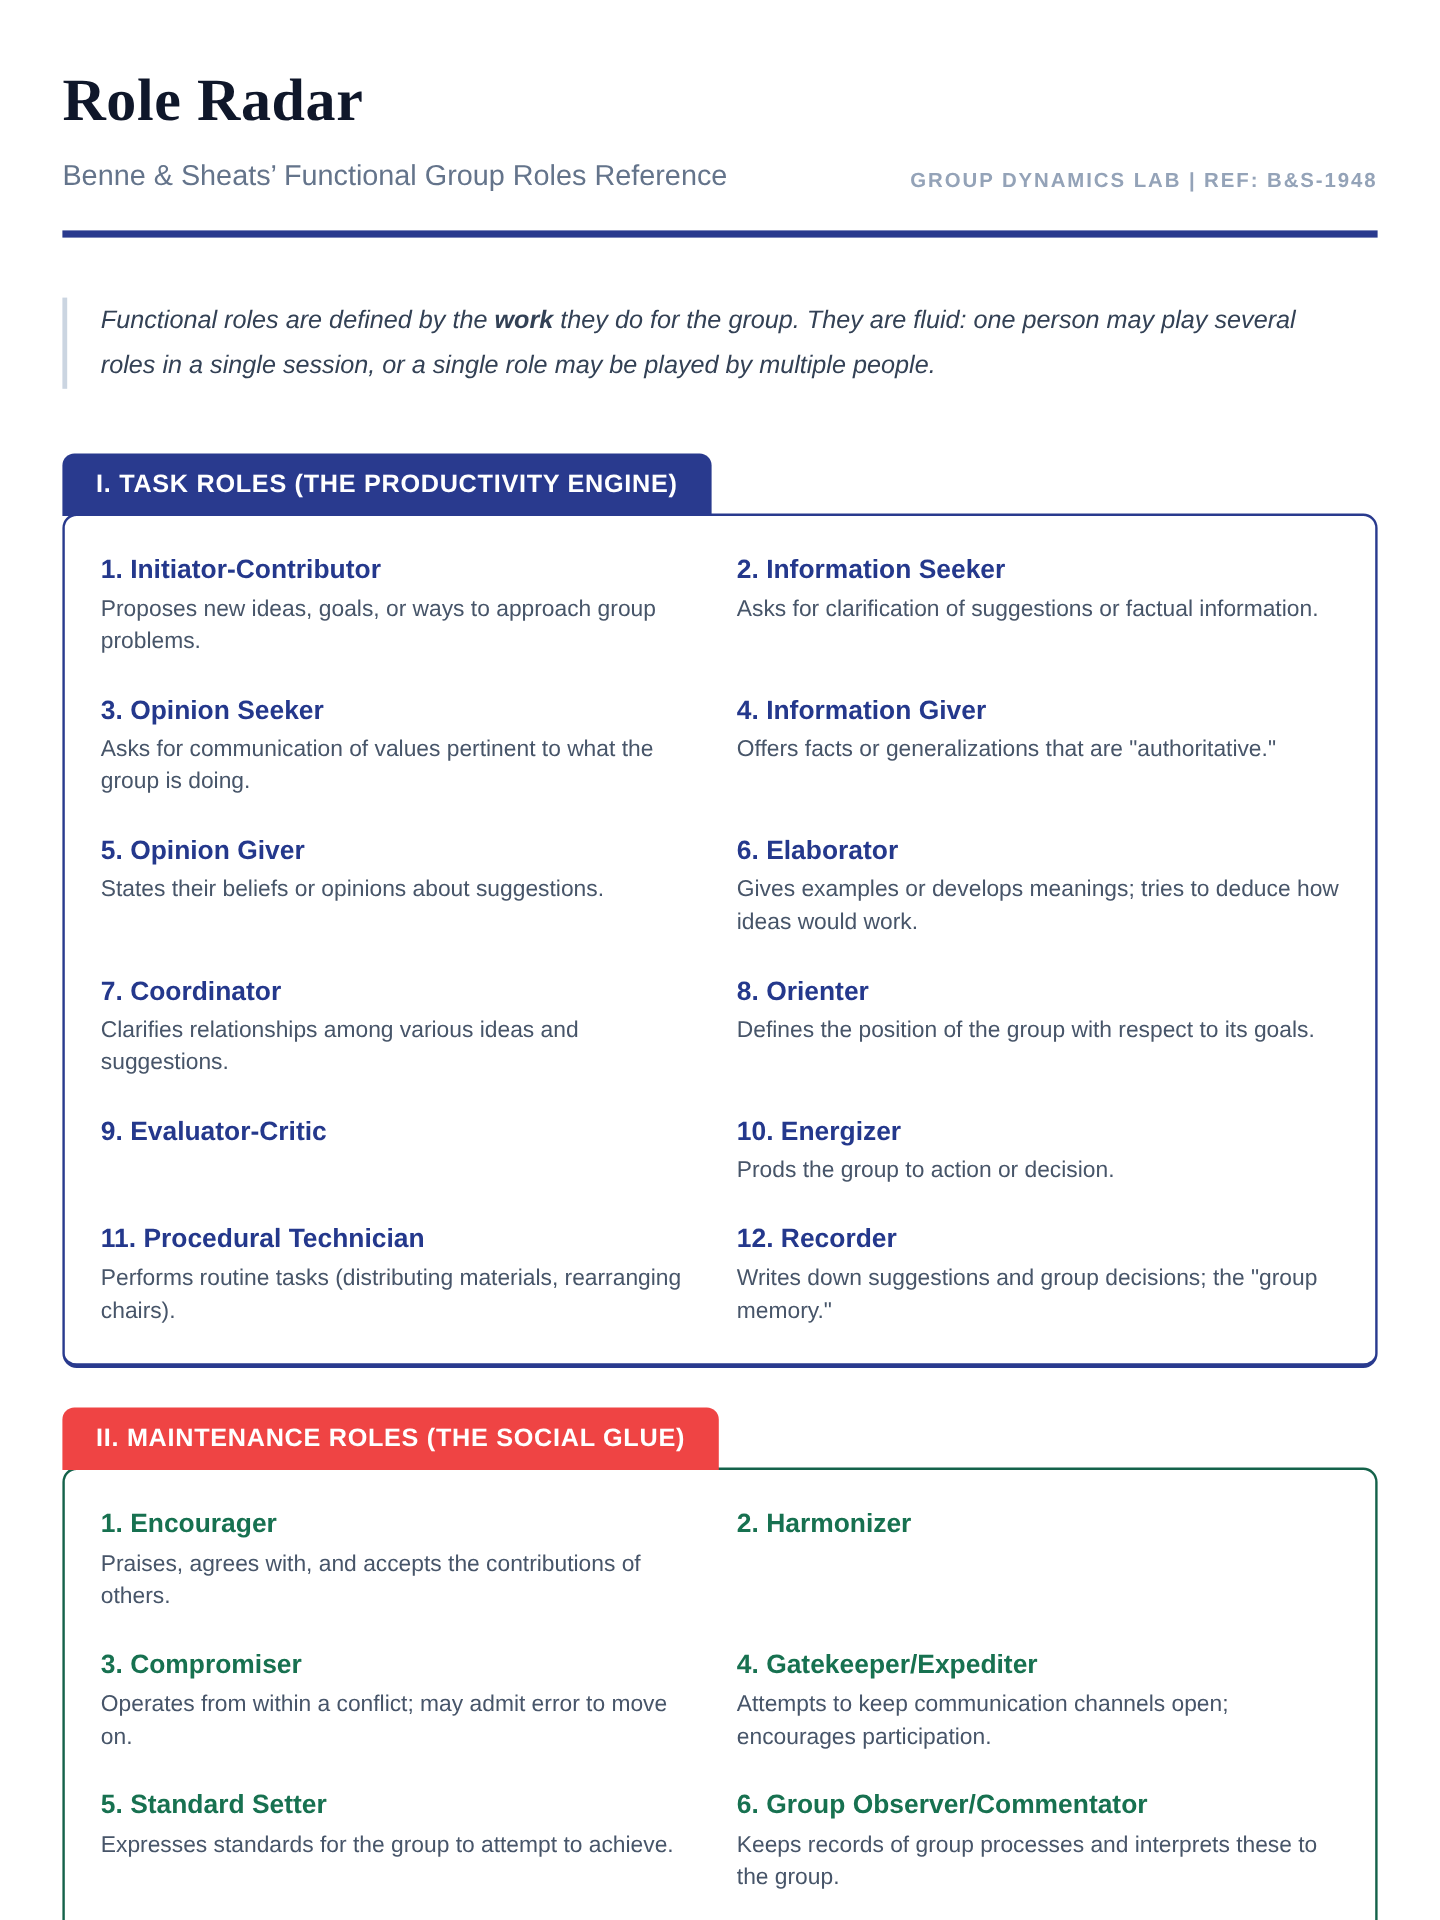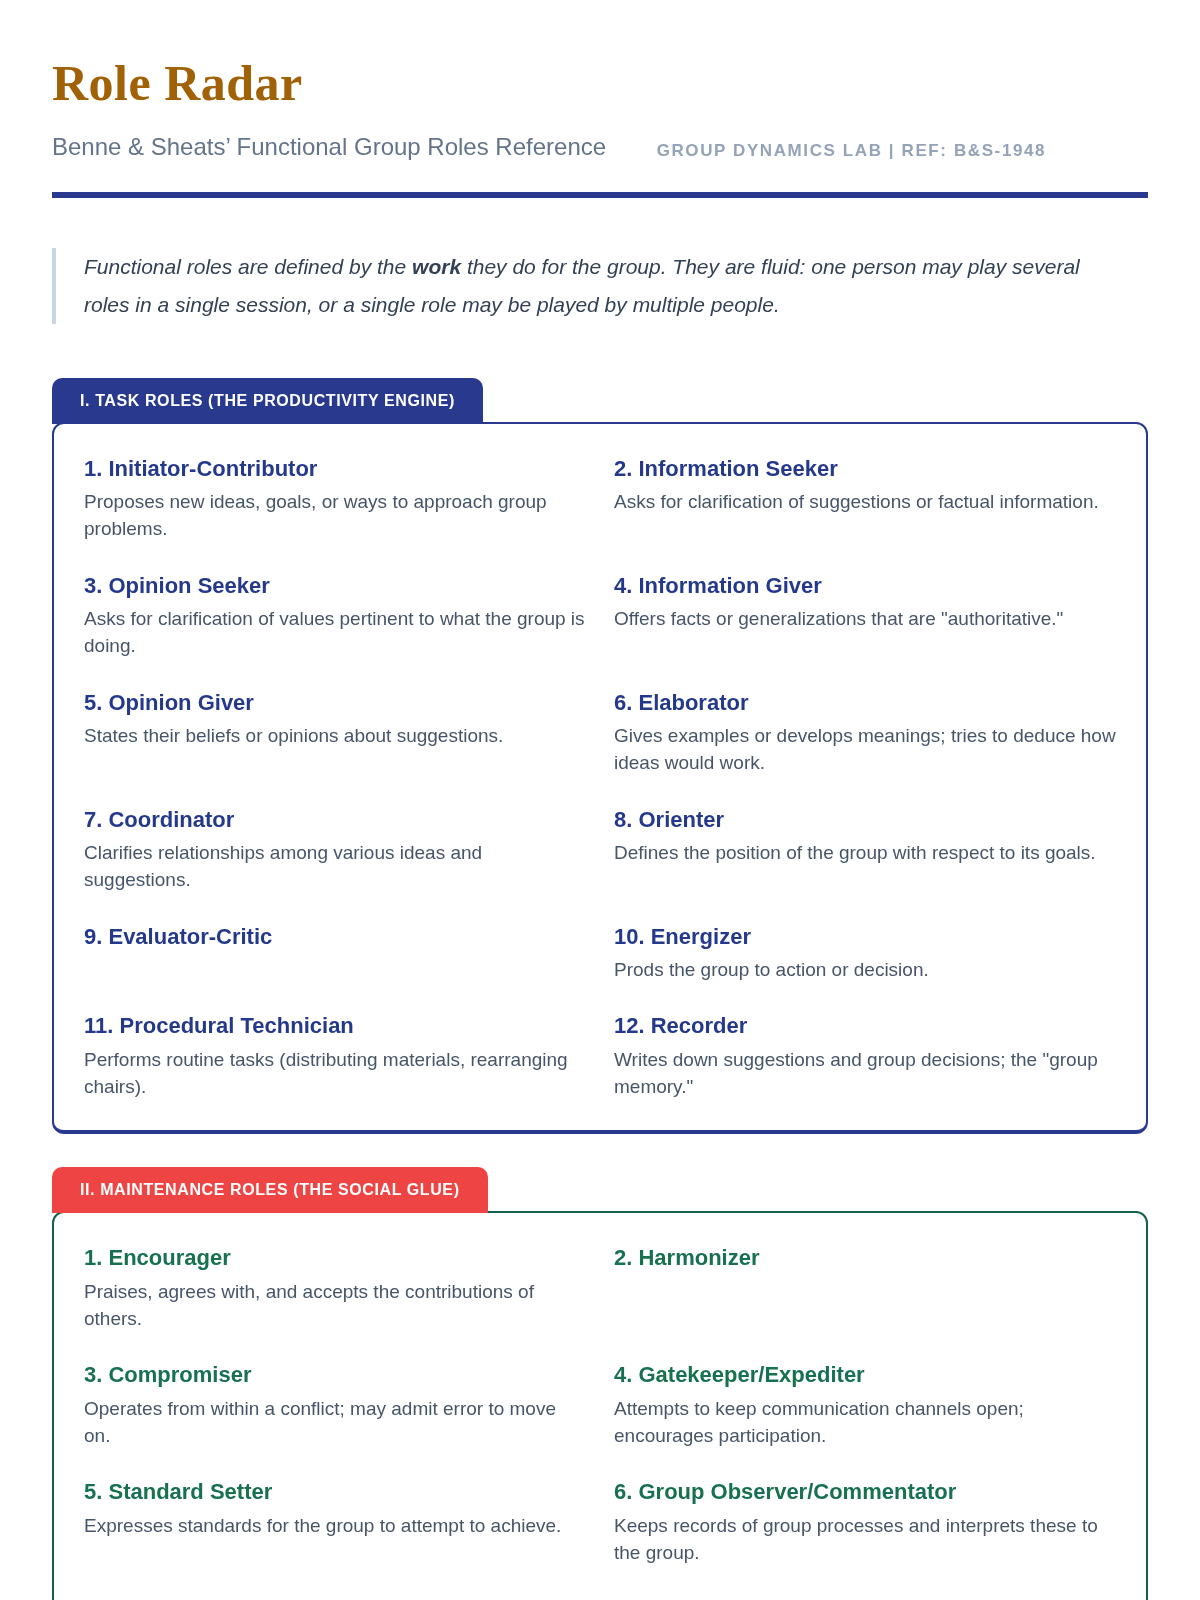--- a/index.html
+++ b/index.html
@@ -12,26 +12,27 @@
   .page {
     width: 1200px; height: 1600px;
     padding: 54px 52px 0 52px;
     background: #ffffff;
   }
   
   .page-title {
     font-family: "Liberation Serif", serif;
     font-size: 50px;
     font-weight: 700;
-    color: #a16207;
+    color: #0f172a;
     letter-spacing: 0.5px;
     margin-bottom: 14px;
   }
   .header-row {
     display: flex;
+    justify-content: space-between;
     align-items: flex-end;
   }
   .subtitle {
     font-size: 24px;
     color: #64748b;
     line-height: 1.75;
     max-width: 560px;
   }
   .ref-label {
     width: 440px;
@@ -65,21 +66,21 @@
   .section { margin-top: 54px; }
   .section.second { margin-top: 33px; }
   .section-tab {
     display: inline-block;
     position: relative;
     z-index: 2;
     margin-bottom: -2px;
     padding: 14px 28px;
     border-radius: 10px 10px 0 0;
     color: #ffffff;
-    font-size: 16px;
+    font-size: 21px;
     font-weight: 700;
     letter-spacing: 0.6px;
   }
   .section-tab.blue  { background: #293a8e; }
   .section-tab.green { background: #ef4444; }
   .section-box {
     position: relative;
     z-index: 1;
     border-radius: 12px;
     padding: 30px;
@@ -131,21 +132,21 @@
           <div class="role">
             <div class="role-title">1. Initiator-Contributor</div>
             <div class="role-desc">Proposes new ideas, goals, or ways to approach group problems.</div>
           </div>
           <div class="role">
             <div class="role-title">2. Information Seeker</div>
             <div class="role-desc">Asks for clarification of suggestions or factual information.</div>
           </div>
           <div class="role">
             <div class="role-title">3. Opinion Seeker</div>
-            <div class="role-desc">Asks for clarification of values pertinent to what the group is doing.</div>
+            <div class="role-desc">Asks for communication of values pertinent to what the group is doing.</div>
           </div>
           <div class="role">
             <div class="role-title">4. Information Giver</div>
             <div class="role-desc">Offers facts or generalizations that are "authoritative."</div>
           </div>
           <div class="role">
             <div class="role-title">5. Opinion Giver</div>
             <div class="role-desc">States their beliefs or opinions about suggestions.</div>
           </div>
           <div class="role">

